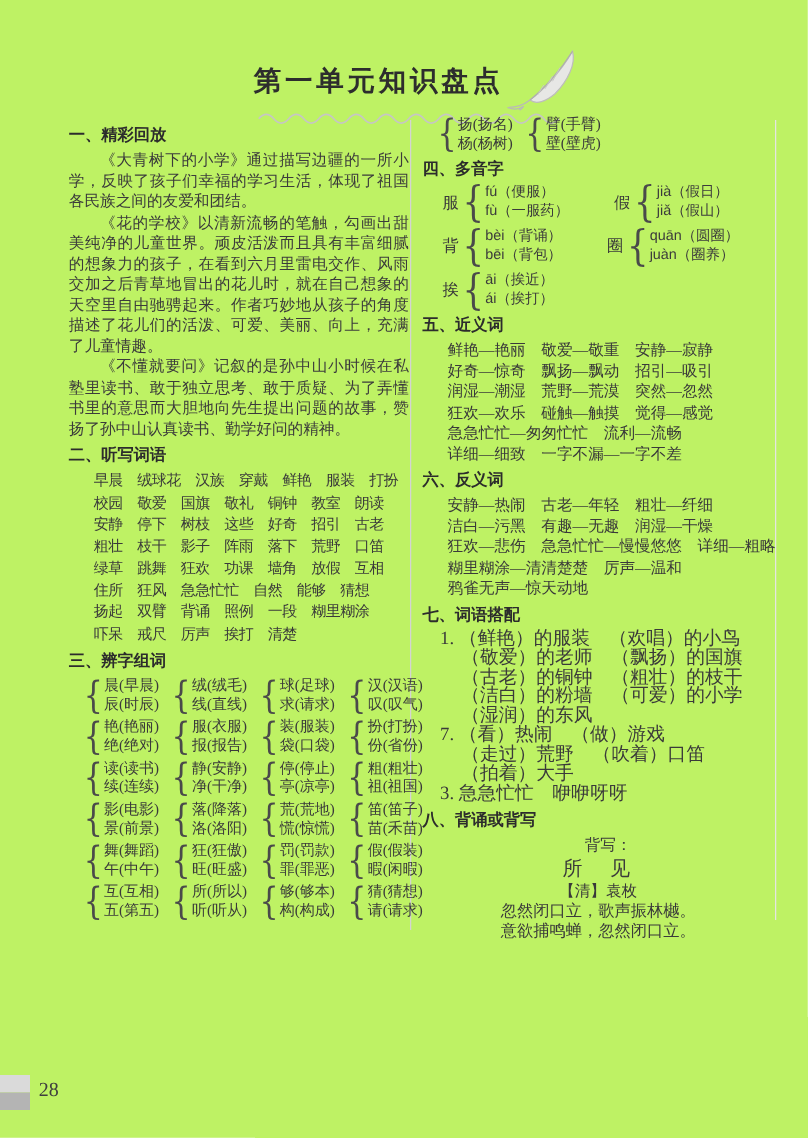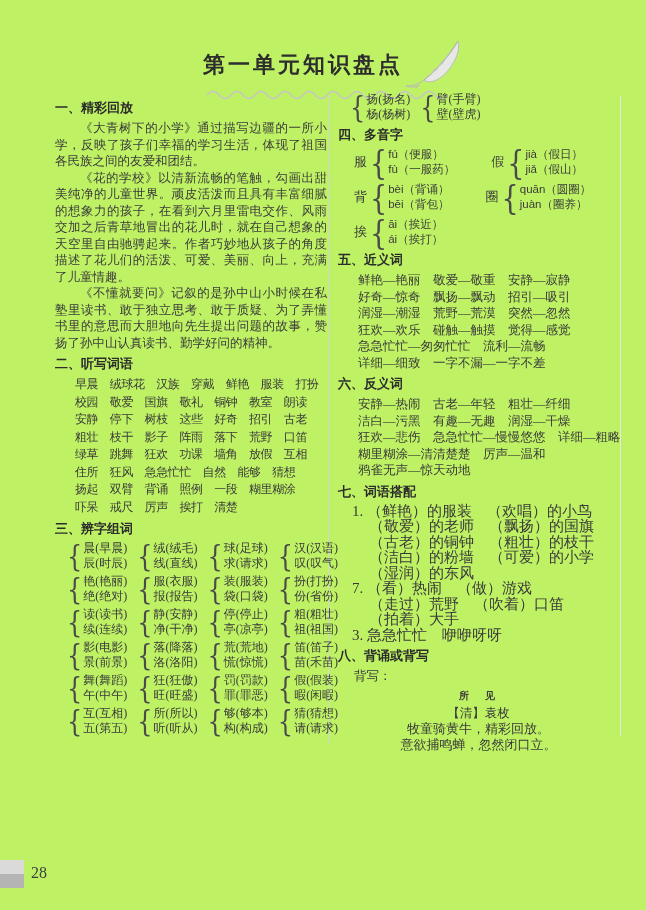--- a/index.html
+++ b/index.html
@@ -38,23 +38,23 @@
   .poly-char{font-size:13px;margin-right:3px;}
   .poly .brace{font-size:27px;}
   .poly-line{font-size:11.5px;line-height:15px;white-space:nowrap;
              font-family:"Liberation Sans",sans-serif;color:#3b3b3b;}
   
   .list-line{font-size:12.5px;line-height:16.5px;padding-left:20px;white-space:nowrap;}
   
   .colloc-line{font-size:15px;line-height:15.5px;padding-left:14px;white-space:nowrap;}
   .colloc-line.cont{padding-left:31px;}
   
-  .recite-label{font-size:12.5px;line-height:17px;padding-left:16px;}
+  .recite-label{font-size:12.5px;line-height:17px;padding-left:16px;text-align:center;}
   .poem{text-align:center;margin-top:2px;}
-  .poem-title{font-size:10px;font-weight:bold;letter-spacing:3px;line-height:18px;}
+  .poem-title{font-size:16px;font-weight:normal;letter-spacing:3px;line-height:18px;}
   .poem-author{font-size:12.5px;line-height:16px;}
   .poem-line{font-size:13px;line-height:16px;}
   
   .corner-tab{position:absolute;left:0;top:860px;width:24px;height:28px;}
   .tab-top{height:14px;background:#dadada;}
   .tab-bottom{height:14px;background:#b4b4b4;}
   .page-number{position:absolute;left:31px;top:864px;font-size:16px;color:#3f3f3f;}
 </style>
 </head>
 <body>
@@ -367,21 +367,21 @@
     <div class="colloc-line">7. （看）热闹　（做）游戏</div>
     <div class="colloc-line cont">（走过）荒野　（吹着）口笛</div>
     <div class="colloc-line cont">（拍着）大手</div>
     <div class="colloc-line">3. 急急忙忙　咿咿呀呀</div>
 
     <div class="h2">八、背诵或背写</div>
     <div class="recite-label">背写：</div>
     <div class="poem">
       <div class="poem-title">所　见</div>
       <div class="poem-author">【清】袁枚</div>
-      <div class="poem-line">牧童骑黄牛，精彩回放。</div>
+      <div class="poem-line">忽然闭口立，歌声振林樾。</div>
       <div class="poem-line">意欲捕鸣蝉，忽然闭口立。</div>
     </div>
   </section>
 
   <div class="corner-tab">
     <div class="tab-top"></div>
     <div class="tab-bottom"></div>
   </div>
   <div class="page-number">28</div>
 

